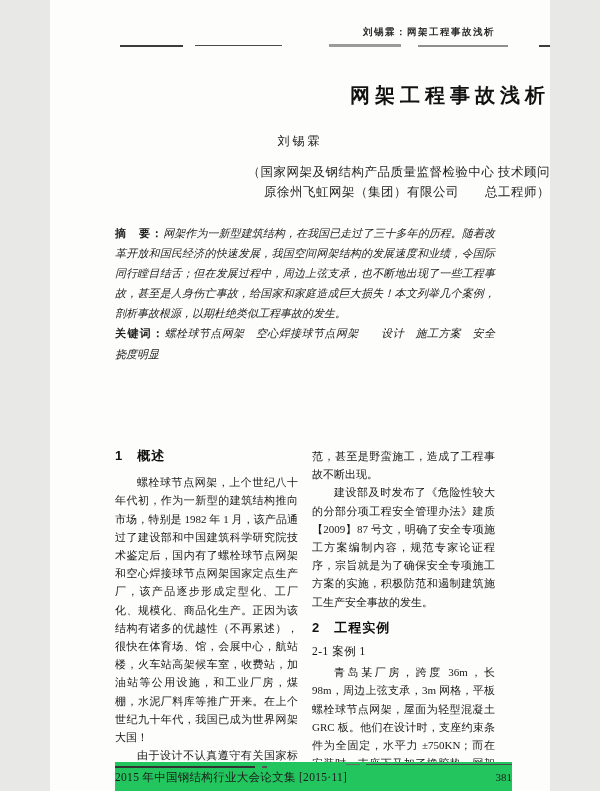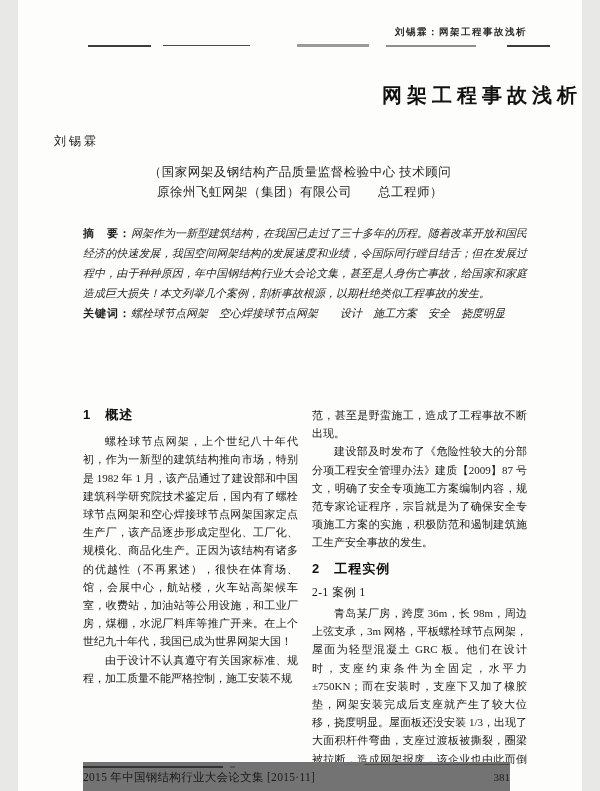--- a/index.html
+++ b/index.html
@@ -1,18 +1,18 @@
 <!DOCTYPE html>
 <html><head>
 <meta charset="utf-8">
 <style>
   html,body{margin:0;padding:0;background:#e8e8e6;}
   .page{
     position:relative;
-    width:564px;height:791px;
+    width:500px;height:791px;
     margin:0 auto;
     background:#fdfdfb;
     font-family:"Liberation Serif", serif;
     color:#1c1c1c;
     overflow:hidden;
     box-sizing:border-box;
   }
   
   .running-head{
     position:absolute;top:26px;right:55px;
@@ -26,25 +26,25 @@
   .a4{left:368px;top:45px;width:90px;height:2px;background:#8f8f8f;}
   .a5{left:489px;top:45px;width:43px;height:2px;}
 
   .title{
     margin:0;padding-top:82px;
     text-align:right;
     font-family:"Liberation Sans", sans-serif;
     font-size:20px;font-weight:bold;letter-spacing:5px;color:#111;
   }
   .author{
-    margin-top:24px;text-align:left;
-    font-size:12px;letter-spacing:3px;color:#222;margin-left:36px;
+    margin-top:24px;text-align:center;
+    font-size:12px;letter-spacing:3px;color:#222;
   }
   .affiliation{
-    margin-top:12px;text-align:center;
+    margin-top:12px;text-align:right;
     font-size:12.5px;line-height:1.6;color:#1f1f1f;letter-spacing:0.5px;
   }
   .abstract-block{
     margin:21px 55px 0 65px;
     font-size:11px;line-height:20px;
     text-align:justify;color:#1d1d1d;
   }
   .abstract-block .lbl{font-weight:bold;font-style:normal;letter-spacing:1px;}
   .abstract-block .txt{font-style:italic;}
   .keywords-line{margin:0 55px 0 65px;font-size:11px;line-height:21px;text-align:justify;}
@@ -64,22 +64,22 @@
   }
   .col h2.mid{margin:8px 0 5px 0;}
   .col h3{
     font-size:11.5px;font-weight:normal;color:#151515;
     margin:0 0 3px 0;letter-spacing:0.5px;
   }
   .col p{margin:0;text-indent:2em;}
   .col p.noindent{text-indent:0;}
 
   .footer{
-    position:absolute;left:65px;right:72px;top:762px;height:29px;
-    background:#737373;
+    position:absolute;left:65px;right:38px;top:762px;height:29px;
+    background:#22c55e;
   }
   .rule{position:absolute;background:#333;}
   .rl-main{left:0;top:4px;width:140px;height:1.5px;}
   .rl-dot{left:147px;top:4px;width:5px;height:1.5px;background:#555;}
   .rr-dash{right:152px;top:2px;width:14px;height:1px;background:#6a6a6a;}
   .rr-main{right:0;top:2px;width:146px;height:1px;background:#4a4a4a;}
   .footer-row{
     position:absolute;left:0;right:0;top:8px;
     display:flex;justify-content:space-between;align-items:baseline;
   }
@@ -102,21 +102,21 @@
   <h1 class="title">网架工程事故浅析</h1>
 
   <div class="author">刘锡霖</div>
 
   <div class="affiliation">
     <div>（国家网架及钢结构产品质量监督检验中心  技术顾问</div>
     <div>原徐州飞虹网架（集团）有限公司　　总工程师）</div>
   </div>
 
   <div class="abstract-block">
-    <span class="lbl">摘　要：</span><span class="txt">网架作为一新型建筑结构，在我国已走过了三十多年的历程。随着改革开放和国民经济的快速发展，我国空间网架结构的发展速度和业绩，令国际同行瞠目结舌；但在发展过程中，由于种种原因，年中国钢结构行业大会论文集，甚至是人身伤亡事故，给国家和家庭造成巨大损失！本文列举几个案例，剖析事故根源，以期杜绝类似工程事故的发生。</span>
+    <span class="lbl">摘　要：</span><span class="txt">网架作为一新型建筑结构，在我国已走过了三十多年的历程。随着改革开放和国民经济的快速发展，我国空间网架结构的发展速度和业绩，令国际同行瞠目结舌；但在发展过程中，周边上弦支承，也不断地出现了一些工程事故，甚至是人身伤亡事故，给国家和家庭造成巨大损失！本文列举几个案例，剖析事故根源，以期杜绝类似工程事故的发生。</span>
   </div>
 
   <div class="keywords-line">
     <span class="lbl">关键词：</span><span class="txt">螺栓球节点网架　空心焊接球节点网架　　设计　施工方案　安全　挠度明显</span>
   </div>
 
   <div class="columns">
     <div class="col">
       <h2>1　概述</h2>
       <p>螺栓球节点网架，上个世纪八十年代初，作为一新型的建筑结构推向市场，特别是 1982 年 1 月，该产品通过了建设部和中国建筑科学研究院技术鉴定后，国内有了螺栓球节点网架和空心焊接球节点网架国家定点生产厂，该产品逐步形成定型化、工厂化、规模化、商品化生产。正因为该结构有诸多的优越性（不再累述），很快在体育场、馆，会展中心，航站楼，火车站高架候车室，收费站，加油站等公用设施，和工业厂房，煤棚，水泥厂料库等推广开来。在上个世纪九十年代，我国已成为世界网架大国！</p>

